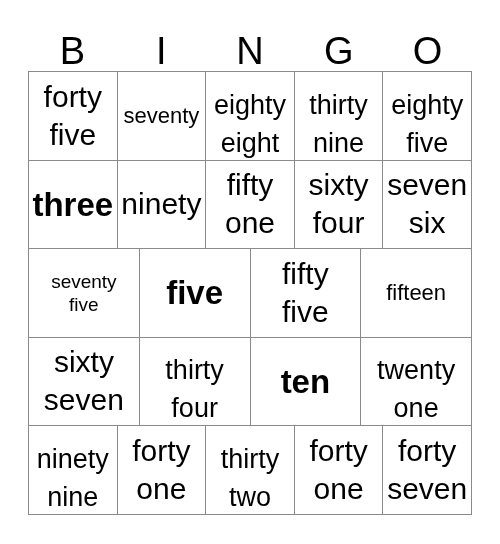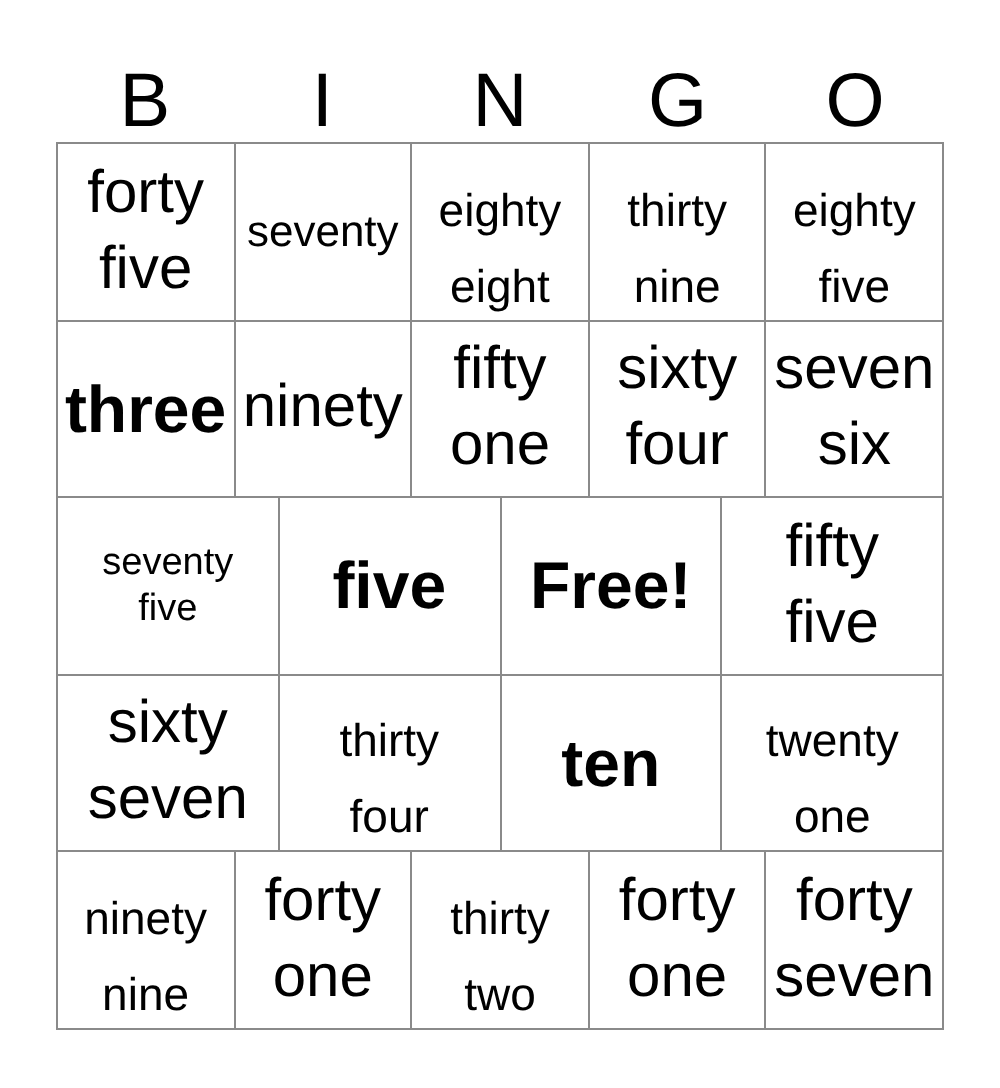--- a/index.html
+++ b/index.html
@@ -71,21 +71,21 @@
     padding: 0 1px;
     box-sizing: border-box;
     font-weight: 400;
     color: #000;
     white-space: normal;
     word-break: normal;
   }
   
   .sz-xl  { font-size: 33px; line-height: 37px; font-weight: bold; }
   .sz-lg  { font-size: 30px; line-height: 38px; }
-  .sz-md  { font-size: 23px; line-height: 38px; margin-top: 16px; }
+  .sz-md  { font-size: 27px; line-height: 38px; margin-top: 16px; }
   .sz-sm  { font-size: 22px; line-height: 26px; }
   .sz-xs  { font-size: 19px; line-height: 23px; }
 </style>
 </head>
 <body>
 
 <div id="bingo-card">
 
   <div class="header-row">
     <div class="header-cell">B</div>
@@ -131,24 +131,24 @@
         </div>
       </div>
       <div class="grid-row">
         <div class="cell">
           <span class="cell-text sz-xs">seventy<br>five</span>
         </div>
         <div class="cell">
           <span class="cell-text sz-xl">five</span>
         </div>
         <div class="cell">
-          <span class="cell-text sz-xl">Free!</span>
+          <span class="cell-text sz-lg">fifty<br>five</span>
         </div>
         <div class="cell">
-          <span class="cell-text sz-lg">fifty<br>five</span>
+          <span class="cell-text sz-sm">fifteen</span>
         </div>
       </div>
       <div class="grid-row">
         <div class="cell">
           <span class="cell-text sz-lg">sixty<br>seven</span>
         </div>
         <div class="cell">
           <span class="cell-text sz-md">thirty<br>four</span>
         </div>
         <div class="cell">

